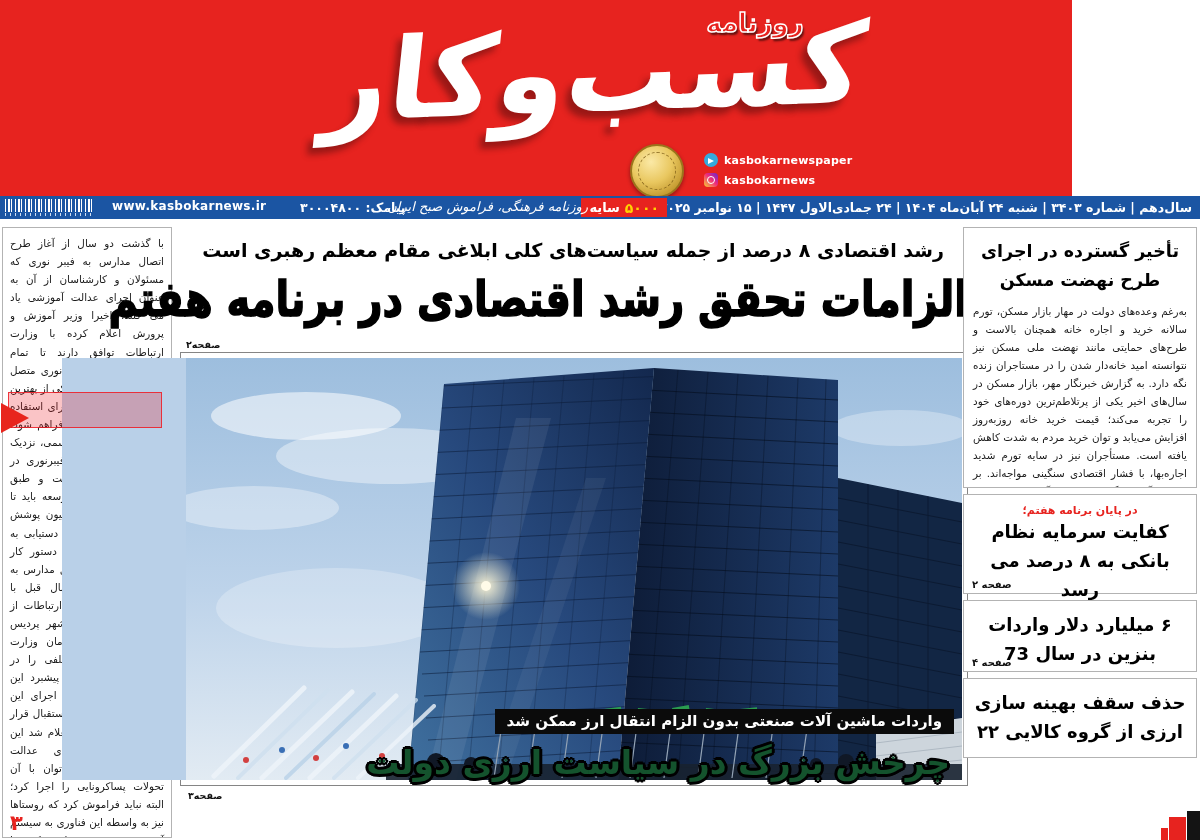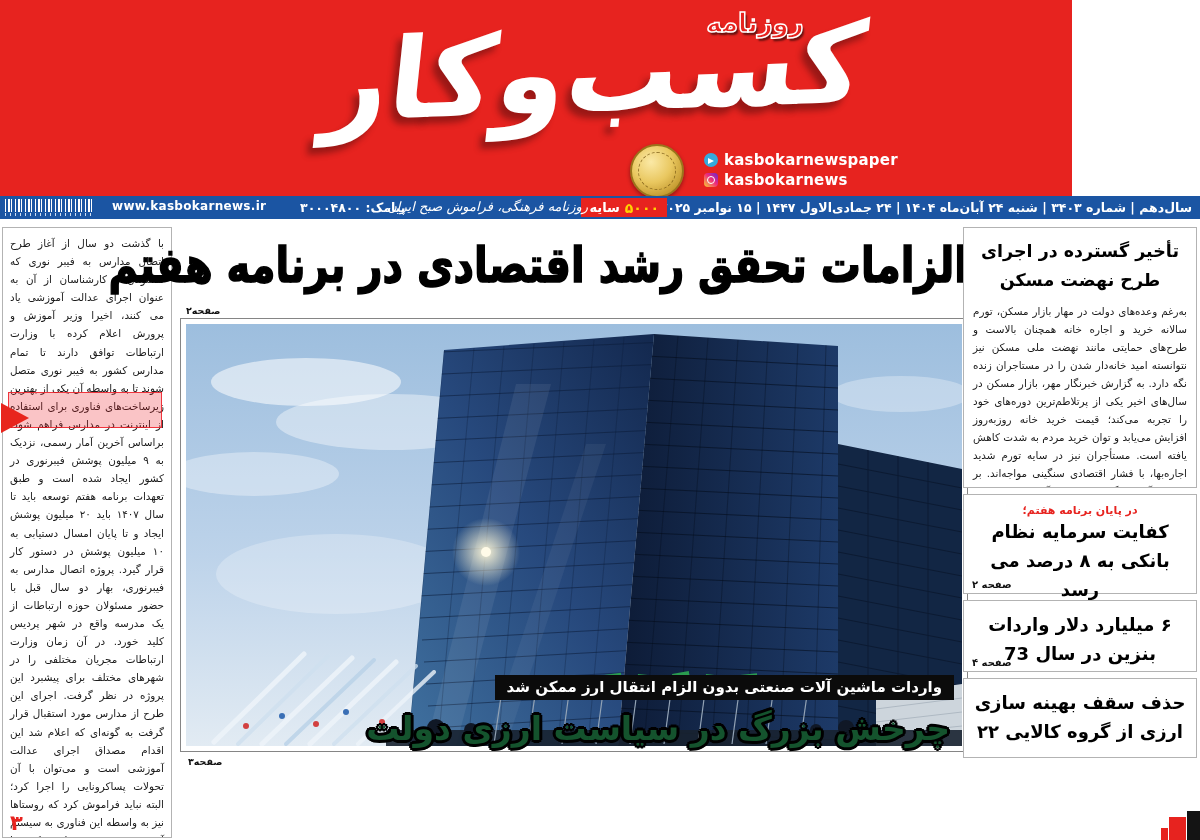--- a/index.html
+++ b/index.html
@@ -34,21 +34,21 @@
     position:absolute; top:144px; left:630px; width:54px; height:54px; border-radius:50%;
     background:radial-gradient(circle at 38% 32%, #fbe9a6, #e9c75f 45%, #bb8f25 85%);
     border:2px solid #9a741c; box-shadow:0 2px 4px rgba(0,0,0,.4);
   }
   .mh-coin::after {
     content:""; position:absolute; inset:6px; border-radius:50%;
     border:1.5px dashed rgba(122,90,20,.75);
   }
   .mh-social { position:absolute; top:150px; left:704px; direction:ltr; }
   .mh-social .row { display:flex; align-items:center; gap:6px; height:20px; }
-  .mh-social .handle { color:#fff; font-size:15px; font-weight:bold; letter-spacing:.2px; }
+  .mh-social .handle { color:#fff; font-size:11px; font-weight:bold; letter-spacing:.2px; }
   .icon-telegram {
     width:14px; height:14px; border-radius:50%; background:#35aadd; position:relative; flex:0 0 auto;
   }
   .icon-telegram::after{
     content:""; position:absolute; left:4px; top:4.5px;
     border-left:6px solid #fff; border-top:3px solid transparent; border-bottom:3px solid transparent;
   }
   .icon-instagram {
     width:14px; height:14px; border-radius:4px; flex:0 0 auto; position:relative;
     background:linear-gradient(45deg,#f9ce34,#ee2a7b 55%,#6228d7);
@@ -104,21 +104,21 @@
   .lead-kicker { text-align:center; font-size:19px; font-weight:bold; color:#000; margin-top:12px; }
   .lead-headline {
     text-align:center; font-size:40px; font-weight:bold; color:#000;
     -webkit-text-stroke:1.3px #000; white-space:nowrap; letter-spacing:-.5px;
     margin-top:10px; transform:scaleY(1.22); transform-origin:center top;
   }
   .lead-page { direction:ltr; text-align:left; font-size:9.5px; font-weight:bold; margin:22px 0 0 8px; }
 
   .photo-frame { margin-top:2px; width:788px; height:434px; border:1px solid #858585;
     background:#fff; padding:5px; }
-  .photo { position:relative; width:776px; height:422px; background:#b9d0e8; }
+  .photo { position:relative; width:900px; height:422px; background:#b9d0e8; }
   .photo svg { display:block; }
   .photo-overline {
     position:absolute; right:8px; bottom:46px; background:#0b0b0b; color:#fff;
     font-size:15px; font-weight:bold; padding:3px 12px 4px; white-space:nowrap; z-index:3;
   }
   .photo-caption {
     position:absolute; right:12px; bottom:-2px; color:#14532d; font-size:33px; font-weight:bold;
     white-space:nowrap; z-index:3;
     text-shadow:2px 2px 0 #000, -2px 2px 0 #000, 2px -2px 0 #000, -2px -2px 0 #000,
       0 3px 0 #000, 3px 0 0 #000, 0 -3px 0 #000, -3px 0 0 #000;
@@ -176,20 +176,21 @@
   </div>
 
   <div class="left-col story-box">
     <div class="body">با گذشت دو سال از آغاز طرح اتصال مدارس به فیبر نوری که مسئولان و کارشناسان از آن به عنوان اجرای عدالت آموزشی یاد می کنند، اخیرا وزیر آموزش و پرورش اعلام کرده با وزارت ارتباطات توافق دارند تا تمام مدارس کشور به فیبر نوری متصل شوند تا به واسطه آن یکی از بهترین زیرساخت‌های فناوری برای استفاده از اینترنت در مدارس فراهم شود. براساس آخرین آمار رسمی، نزدیک به ۹ میلیون پوشش فیبرنوری در کشور ایجاد شده است و طبق تعهدات برنامه هفتم توسعه باید تا سال ۱۴۰۷ باید ۲۰ میلیون پوشش ایجاد و تا پایان امسال دستیابی به ۱۰ میلیون پوشش در دستور کار قرار گیرد. پروژه اتصال مدارس به فیبرنوری، بهار دو سال قبل با حضور مسئولان حوزه ارتباطات از یک مدرسه واقع در شهر پردیس کلید خورد. در آن زمان وزارت ارتباطات مجریان مختلفی را در شهرهای مختلف برای پیشبرد این پروژه در نظر گرفت. اجرای این طرح از مدارس مورد استقبال قرار گرفت به گونه‌ای که اعلام شد این اقدام مصداق اجرای عدالت آموزشی است و می‌توان با آن تحولات پساکرونایی را اجرا کرد؛ البته نباید فراموش کرد که روستاها نیز به واسطه این فناوری به سیستم آموزشی دسترسی پیدا می کنند. با تحقق اتصال مدارس به فیبرنوری، یکی از بهترین زیرساخت‌های فناوری برای استفاده از اینترنت در مدارس فراهم خواهد شد. طبق تصمیم اتخاذ شده قرار بود تا قبل از تابستان سال ۱۴۰۲، ۱۰ تا ۱۵ درصد مدارس به فیبر نوری متصل شوند و تا پایان همین سال ۳۵ درصد مدارس دیگر به این فناوری وصل شوند. به عبارتی پیش‌بینی می‌شد تا پایان سال گفته شده پیشرفت پروژه به ۴۰ درصد برسد و معادل هشت تا ۱۰ میلیون نفر تحت پوشش قرار گیرند. در این راستا سال گذشته سازمان تنظیم مقررات و ارتباطات رادیویی (رگولاتوری) پیرو تفاهم‌نامه بین وزارت ارتباطات و...</div>
     <div class="pageno">۳</div>
   </div>
   <div class="annot-box"></div>
   <div class="annot-arrow"></div>
 
   <div class="center-col">
+    <div class="lead-kicker">رشد اقتصادی ۸ درصد از جمله سیاست‌های کلی ابلاغی مقام معظم رهبری است</div>
     <div class="lead-headline">الزامات تحقق رشد اقتصادی در برنامه هفتم</div>
     <div class="lead-page page-tag">صفحه۲</div>
 
     <div class="photo-frame">
       <div class="photo">
         <svg width="776" height="422" viewBox="0 0 776 422">
           <defs>
             <linearGradient id="sky" x1="0" y1="0" x2="0" y2="1">
               <stop offset="0" stop-color="#9dbede"></stop>
                 <stop offset=".55" stop-color="#bdd3ea"></stop>

